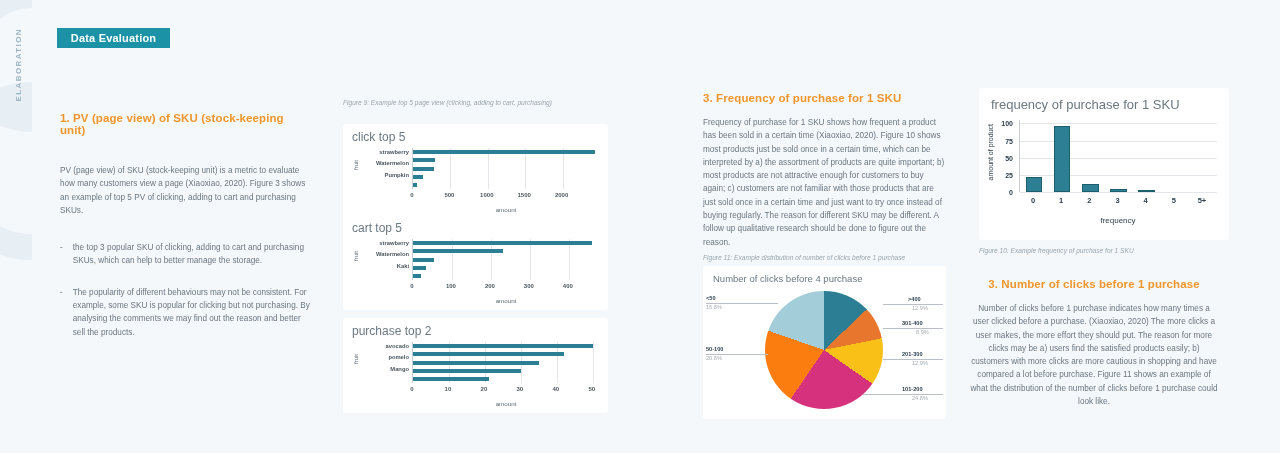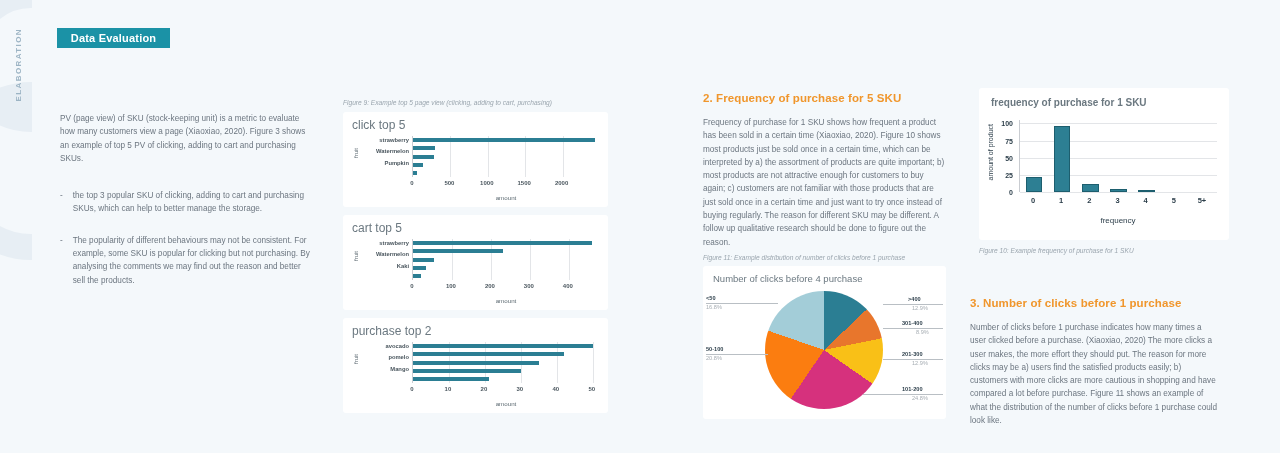--- a/index.html
+++ b/index.html
@@ -60,21 +60,21 @@
   .cat-labels { position: absolute; text-align: right; }
   .cat-labels div { font-size: 5.8px; color: #4a565e; font-weight: 700; line-height: 1; }
   .plot { position: absolute; border-left: 1px solid #c9ccd1; }
   .gridline { position: absolute; top: 0; bottom: 0; width: 1px; background: #e3e5e8; }
   .hbar { position: absolute; background: #2b7e93; height: 4px; }
   .xticks { position: absolute; }
   .xticks span { position: absolute; font-size: 6px; color: #4a565e; font-weight: 700; transform: translateX(-50%); }
   .axis-name-x { position: absolute; font-size: 6.2px; color: #5e6b73; text-align: center; }
 
   
-  .vb-title { color: #6b7880; font-size: 10px; font-weight: bold; }
+  .vb-title { color: #6b7880; font-size: 13px; }
   .vb-plot { position: absolute; border-left: 1px solid #c9ccd1; }
   .vb-grid { position: absolute; left: 0; right: 0; height: 1px; background: #e3e5e8; }
   .vbar { position: absolute; bottom: 0; background: #2d7f93; border: 1px solid #1d5e6e; }
   .vb-ytick { position: absolute; font-size: 7px; color: #2c3e4a; font-weight: 700; transform: translateY(-50%); text-align: right; }
   .vb-xtick { position: absolute; font-size: 7.5px; color: #2c3e4a; font-weight: 700; transform: translateX(-50%); }
 
   
   .pie { position: absolute; border-radius: 50%; }
   .lead { position: absolute; height: 1px; background: #b9bfc4; }
   .pie-lbl { position: absolute; font-size: 5.6px; font-weight: 700; color: #2c3e4a; }
@@ -89,36 +89,37 @@
     <div class="wm-ring a"></div>
     <div class="wm-ring b"></div>
     <div class="wm-cut"></div>
   </div>
 
   <div class="vertical-label">ELABORATION</div>
 
   <div class="tab-primary">Data Evaluation</div>
 
   <div class="col-left">
+    <div class="sec-heading">1. PV (page view) of SKU (stock-keeping unit)</div>
     <div class="body-text">PV (page view) of SKU (stock-keeping unit) is a metric to evaluate how many customers view a page (Xiaoxiao, 2020). Figure 3 shows an example of top 5 PV of clicking, adding to cart and purchasing SKUs.</div>
     <ul class="bullets">
       <li>
         <span class="dash">-</span>
         <span class="btxt">the top 3 popular SKU of clicking, adding to cart and purchasing SKUs, which can help to better manage the storage.</span>
       </li>
       <li>
         <span class="dash">-</span>
         <span class="btxt">The  popularity of different behaviours may not be consistent. For example, some SKU is popular for clicking but not purchasing. By analysing the comments we may find out the reason and better sell the products.</span>
       </li>
     </ul>
   </div>
 
   <div class="fig-caption" style="position:absolute;left:343px;top:99px;width:270px;">Figure 9: Example top 5 page view (clicking, adding to cart, purchasing)</div>
 
-  <div class="card" style="left:343px;top:112px;width:265px;height:95px;">
+  <div class="card" style="left:343px;top:124px;width:265px;height:95px;">
     <div class="chart-title" style="position:absolute;left:9px;top:6px;">click top 5</div>
     <div class="axis-name-y" style="left:10px;top:36px;">fruit</div>
     <div class="cat-labels" style="left:18px;top:26px;width:48px;">
       <div style="margin-bottom:5.6px;">strawberry</div>
       <div style="margin-bottom:5.6px;"></div>
       <div style="margin-bottom:5.6px;">Watermelon</div>
       <div style="margin-bottom:5.6px;"></div>
       <div>Pumpkin</div>
     </div>
     <div class="plot" id="plot-click" style="left:69px;top:24px;width:188px;height:41px;">
@@ -200,21 +201,21 @@
         <span style="left: 35.9615px;">10</span>
         <span style="left: 71.9231px;">20</span>
         <span style="left: 107.885px;">30</span>
         <span style="left: 143.846px;">40</span>
         <span style="left: 179.808px;">50</span>
       </div>
     <div class="axis-name-x" style="left:69px;top:82px;width:188px;">amount</div>
   </div>
 
   <div style="position:absolute;left:703px;top:92px;width:242px;">
-    <div class="sec-heading" style="margin-bottom:12px;">2. Frequency of purchase for 5 SKU</div>
+    <div class="sec-heading" style="margin-bottom:12px;">3. Frequency of purchase for 1 SKU</div>
     <div class="body-text">Frequency of purchase for 1 SKU shows how frequent a product has been sold in a certain time (Xiaoxiao, 2020). Figure 10 shows most products just be sold once in a certain time, which can be interpreted by a) the assortment of products are quite important; b) most products are not attractive enough for customers to buy again; c) customers are not familiar with those products that are just sold once in a certain time and just want to try once instead of buying regularly. The reason for different SKU may be different. A follow up qualitative research should be done to figure out the reason.</div>
   </div>
 
   <div class="card" style="left:979px;top:88px;width:250px;height:152px;">
     <div class="vb-title" style="position:absolute;left:12px;top:9px;">frequency of purchase for 1 SKU</div>
     <div class="axis-name-y" style="left:8px;top:36px;font-size:7px;color:#2c3e4a;">amount of product</div>
     <div class="vb-plot" id="plot-freq" style="left:40px;top:32px;width:198px;height:72px;">
         <div class="vb-grid" style="top: 72px;"></div>
         <div class="vb-grid" style="top: 54.8571px;"></div>
         <div class="vb-grid" style="top: 37.7143px;"></div>
@@ -270,18 +271,18 @@
 
     <div class="lead" style="left:3px;top:88px;width:62px;"></div>
     <div class="pie-lbl" style="left:3px;top:80px;">50-100</div>
     <div class="pie-pct" style="left:3px;top:89px;">20.8%</div>
 
     <div class="lead" style="left:3px;top:37px;width:72px;"></div>
     <div class="pie-lbl" style="left:3px;top:29px;">&lt;50</div>
     <div class="pie-pct" style="left:3px;top:38px;">16.8%</div>
   </div>
 
-  <div style="position:absolute;left:970px;top:297px;width:248px;">
+  <div style="position:absolute;left:970px;top:278px;width:248px;text-align:center;">
     <div class="sec-heading" style="margin-bottom:12px;">3. Number of clicks before 1 purchase</div>
     <div class="body-text">Number of clicks before 1 purchase indicates how many times a user clicked before a purchase. (Xiaoxiao, 2020) The more clicks a user makes, the more effort they should put. The reason for more clicks may be a)  users find the satisfied products easily; b) customers with more clicks are more cautious in shopping and have compared a lot before purchase. Figure 11 shows an example of what the distribution of the number of clicks before 1 purchase could look like.</div>
   </div>
 
 </div>
 
 </body></html>

